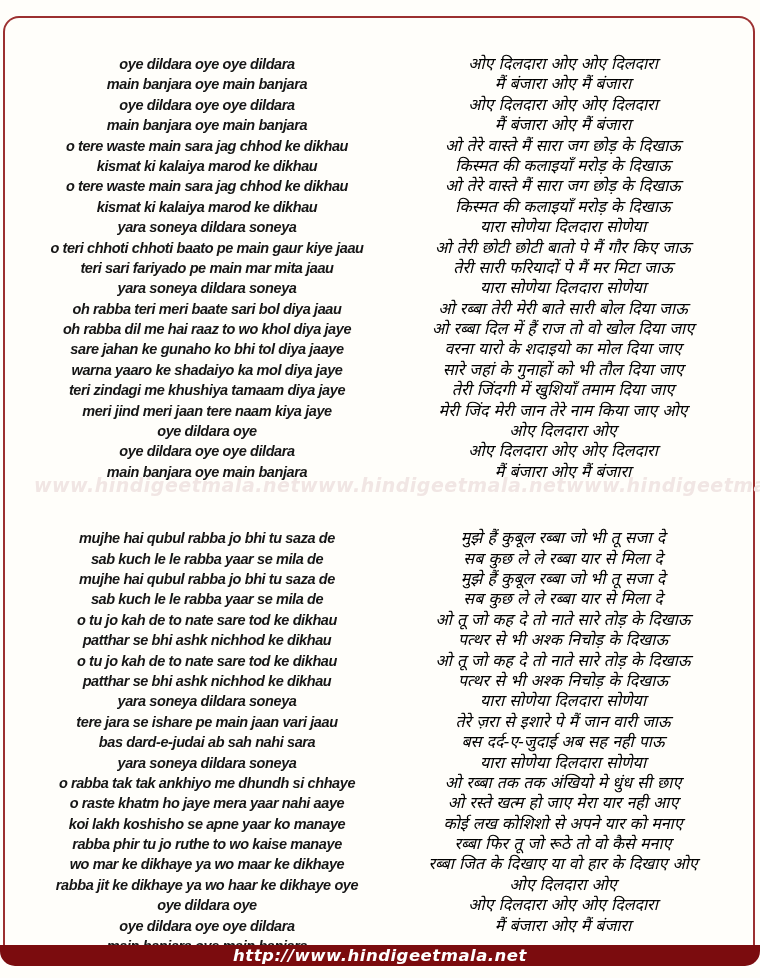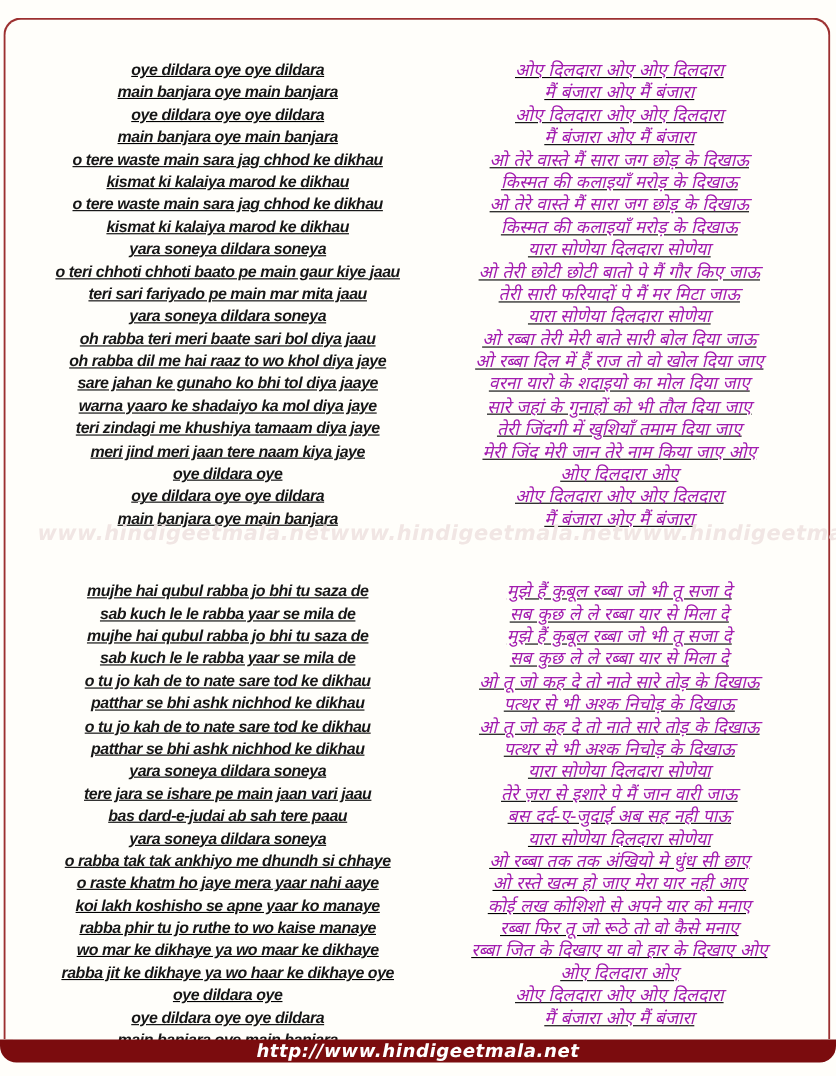--- a/index.html
+++ b/index.html
@@ -22,42 +22,41 @@
     box-sizing: border-box;
     border: 2px solid #9c3030;
     border-bottom: none;
     border-radius: 16px 16px 0 0;
     background: #fffefa;
   }
   .columns {
     position: absolute;
     top: 36px; left: 6px; right: 6px;
     display: flex;
-    text-decoration: underline;
   }
   .col {
     flex: 1 1 50%;
     text-align: center;
     min-width: 0;
   }
   .col-english { transform: translateX(12px); }
   .col-english .line {
     font-family: "Liberation Sans", sans-serif;
     font-style: italic;
     font-weight: bold;
     font-stretch: condensed;
     font-size: 14.5px;
     letter-spacing: -0.4px;
     color: #161616;
   }
   .col-hindi .line {
     font-family: "DejaVu Sans", sans-serif;
     font-style: italic;
     font-size: 16px;
-    color: #a21caf;
+    color: #000000;
   }
   .line {
     height: 20.4px;
     line-height: 20.4px;
     white-space: nowrap;
   }
   .stanza-gap { height: 46px; }
   
   .watermark-row {
     position: absolute;
@@ -132,21 +131,21 @@
           <div class="line">mujhe hai qubul rabba jo bhi tu saza de</div>
           <div class="line">sab kuch le le rabba yaar se mila de</div>
           <div class="line">mujhe hai qubul rabba jo bhi tu saza de</div>
           <div class="line">sab kuch le le rabba yaar se mila de</div>
           <div class="line">o tu jo kah de to nate sare tod ke dikhau</div>
           <div class="line">patthar se bhi ashk nichhod ke dikhau</div>
           <div class="line">o tu jo kah de to nate sare tod ke dikhau</div>
           <div class="line">patthar se bhi ashk nichhod ke dikhau</div>
           <div class="line">yara soneya dildara soneya</div>
           <div class="line">tere jara se ishare pe main jaan vari jaau</div>
-          <div class="line">bas dard-e-judai ab sah tere paau</div>
+          <div class="line">bas dard-e-judai ab sah nahi sara</div>
           <div class="line">yara soneya dildara soneya</div>
           <div class="line">o rabba tak tak ankhiyo me dhundh si chhaye</div>
           <div class="line">o raste khatm ho jaye mera yaar nahi aaye</div>
           <div class="line">koi lakh koshisho se apne yaar ko manaye</div>
           <div class="line">rabba phir tu jo ruthe to wo kaise manaye</div>
           <div class="line">wo mar ke dikhaye ya wo maar ke dikhaye</div>
           <div class="line">rabba jit ke dikhaye ya wo haar ke dikhaye oye</div>
           <div class="line">oye dildara oye</div>
           <div class="line">oye dildara oye oye dildara</div>
           <div class="line">main banjara oye main banjara</div>

